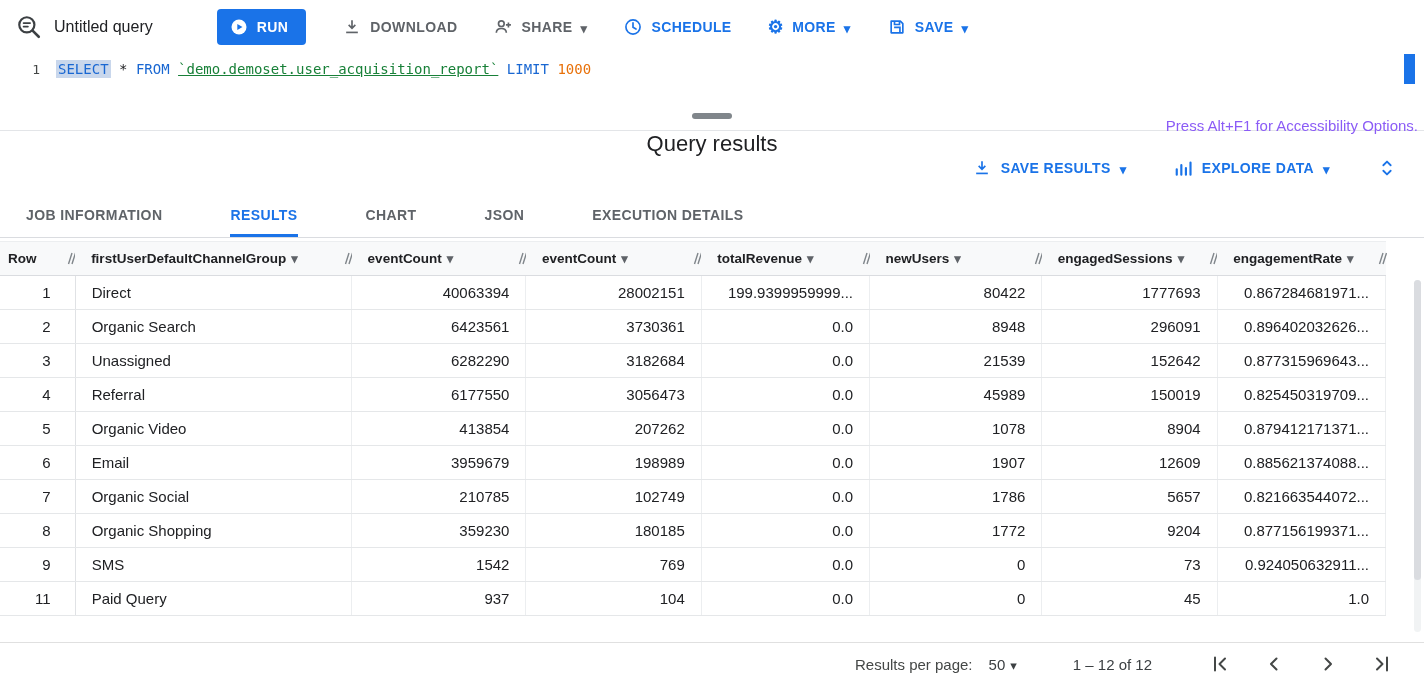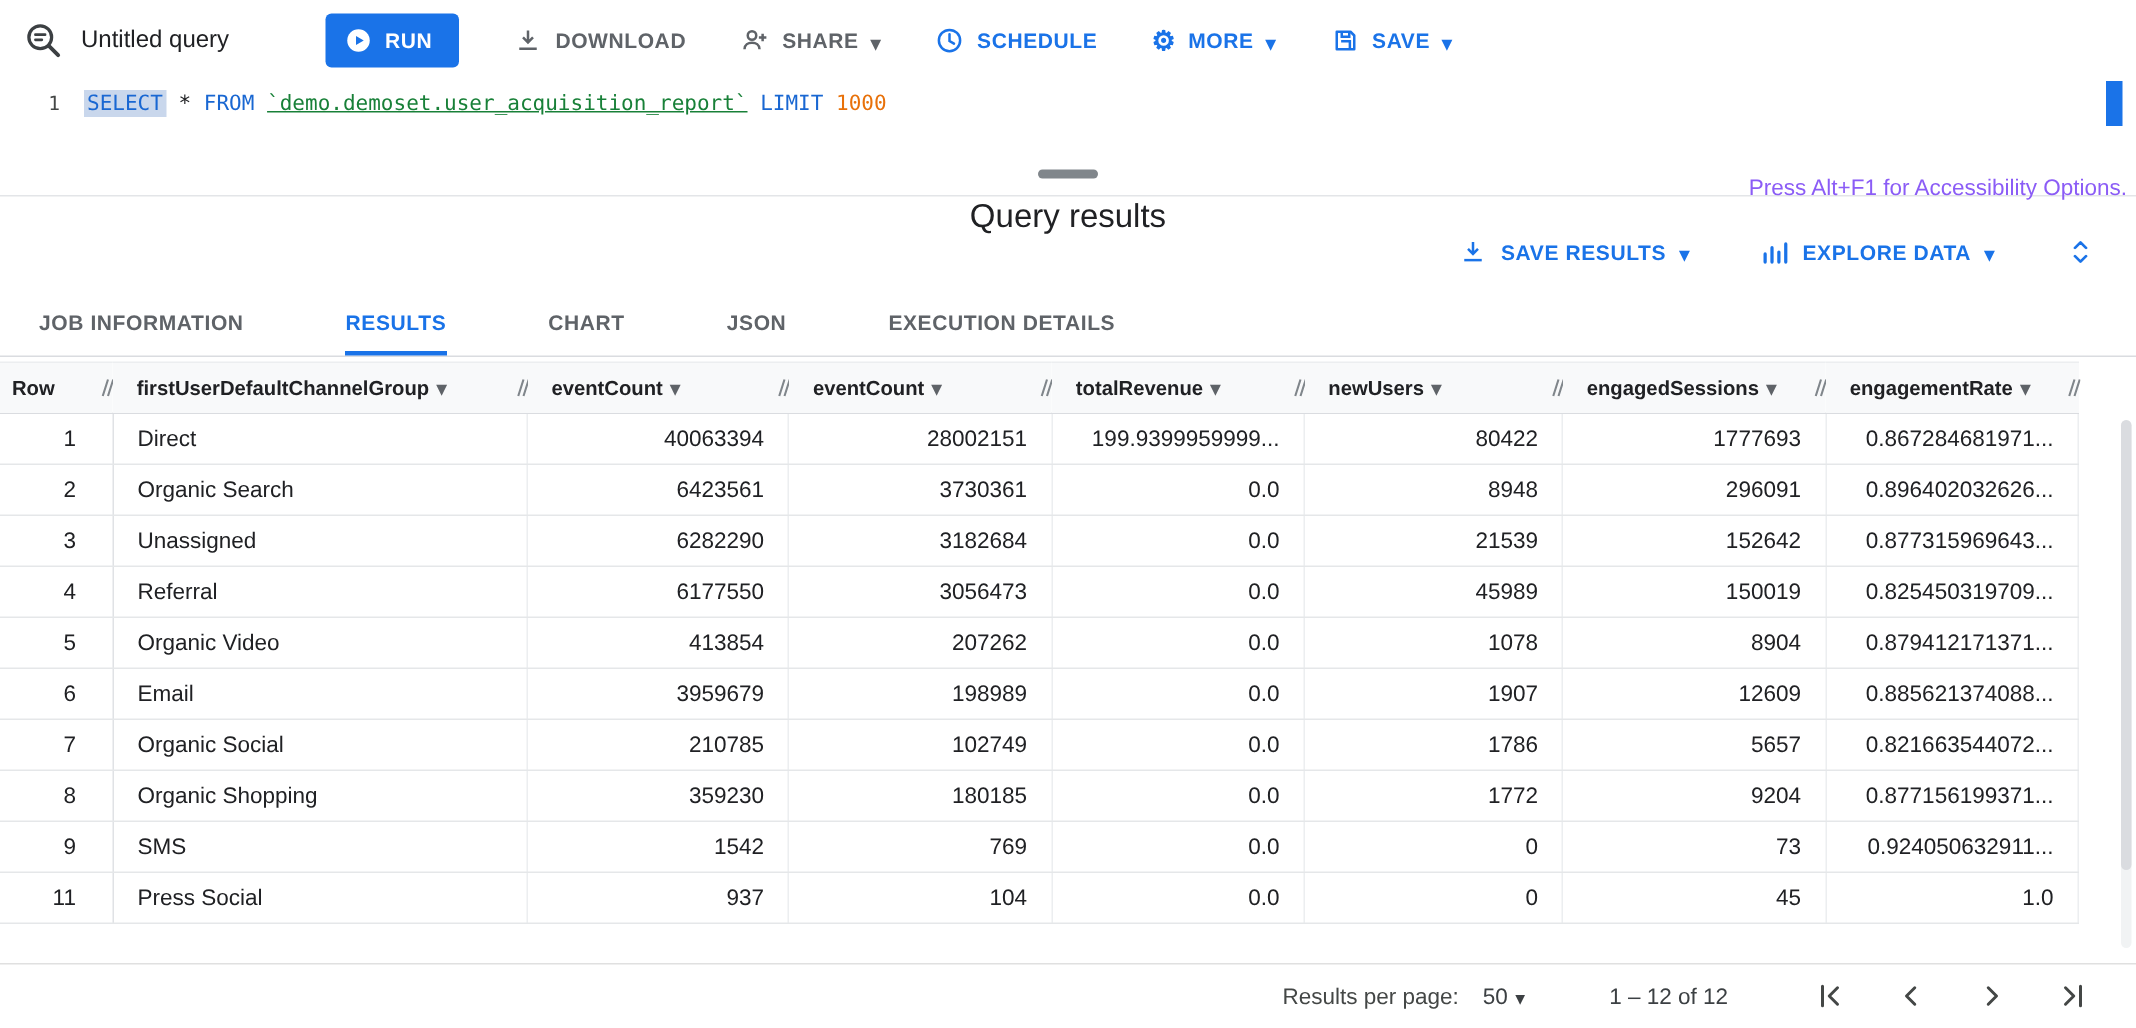--- a/index.html
+++ b/index.html
@@ -356,21 +356,21 @@
             <td class="c-text">SMS</td>
             <td class="c-num">1542</td>
             <td class="c-num">769</td>
             <td class="c-num">0.0</td>
             <td class="c-num">0</td>
             <td class="c-num">73</td>
             <td class="c-num">0.924050632911...</td>
           </tr>
           <tr>
             <td class="c-rownum">11</td>
-            <td class="c-text">Press Social</td>
+            <td class="c-text">Paid Query</td>
             <td class="c-num">937</td>
             <td class="c-num">104</td>
             <td class="c-num">0.0</td>
             <td class="c-num">0</td>
             <td class="c-num">45</td>
             <td class="c-num">1.0</td>
           </tr>
         </tbody>
     </table>
     <div class="v-scroll">

